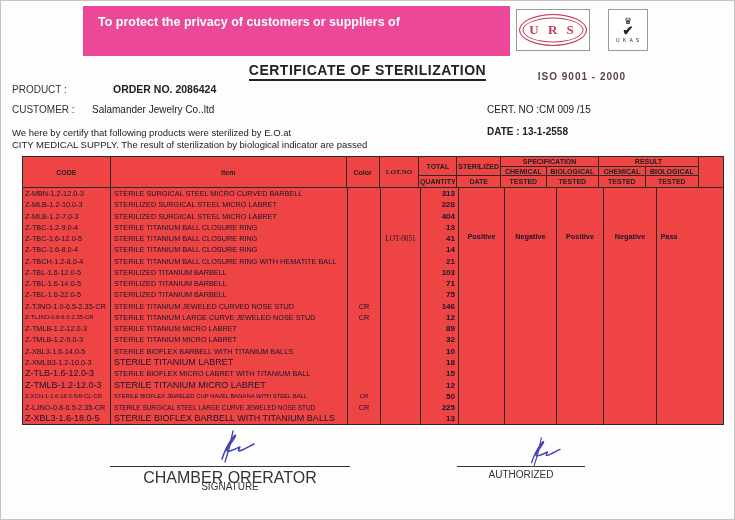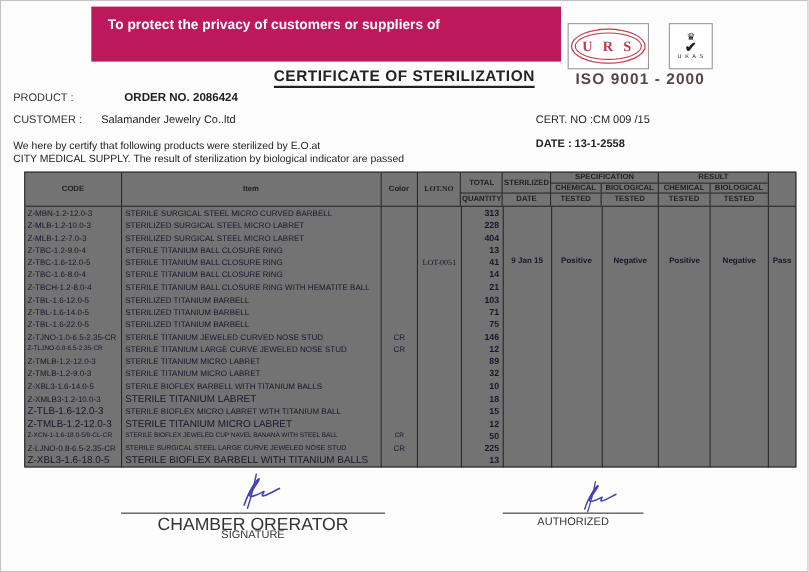--- a/index.html
+++ b/index.html
@@ -5,38 +5,38 @@
   html,body{margin:0;padding:0;}
   body{
     width:735px;height:520px;position:relative;background:#fdfdfd;
     font-family:"Liberation Sans", sans-serif;color:#222;overflow:hidden;
   }
   .page-frame{position:absolute;inset:0;border:1px solid #c4c4c4;pointer-events:none;}
 
   
   .banner{
     position:absolute;left:83px;top:6px;width:427px;height:50px;
-    background:#be185d;color:#fff;font-weight:bold;font-size:12.5px;
+    background:#ec4899;color:#fff;font-weight:bold;font-size:12.5px;
     padding:8px 0 0 15px;box-sizing:border-box;line-height:17px;
   }
 
   
   .logos{position:absolute;left:516px;top:9px;width:132px;text-align:center;}
-  .logo-row{display:flex;justify-content:flex-start;align-items:stretch;gap:18px;margin-top:12px;}
+  .logo-row{display:flex;justify-content:flex-start;align-items:stretch;gap:18px;}
   .urs-box{border:1px solid #999;background:#fff;width:80px;height:40px;display:flex;align-items:center;justify-content:center;}
   .urs-ellipse{
     width:66px;height:30px;border:1.5px solid #c23a4b;border-radius:50%;
     display:flex;align-items:center;justify-content:center;box-shadow:inset 0 0 0 2.5px #fff, inset 0 0 0 3.5px #c23a4b;
   }
   .urs-text{color:#c23a4b;font-family:"Liberation Serif",serif;font-weight:bold;font-size:13px;letter-spacing:3px;}
   .ukas-box{border:1px solid #999;background:#fff;width:42px;height:40px;display:flex;flex-direction:column;align-items:center;justify-content:center;line-height:1;}
   .ukas-crown{font-size:9px;color:#222;}
   .ukas-check{font-size:13px;font-weight:bold;color:#222;margin-top:-2px;}
   .ukas-text{font-size:5px;letter-spacing:1px;color:#222;margin-top:1px;}
-  .iso-line{font-size:14px;font-weight:bold;color:#5a4444;margin-top:0;letter-spacing:1px;}
+  .iso-line{font-size:10px;font-weight:bold;color:#5a4444;margin-top:20px;letter-spacing:1px;}
 
   
   .doc-title{
     position:absolute;left:0;top:61px;width:100%;text-align:center;
   }
   .doc-title span{
     font-size:14px;font-weight:bold;letter-spacing:.5px;border-bottom:2px solid #222;padding-bottom:1px;
   }
   .meta-label{font-size:10px;color:#333;}
   .product-label{position:absolute;left:12px;top:84px;}
@@ -44,21 +44,21 @@
   .customer-label{position:absolute;left:12px;top:104px;}
   .customer-name{position:absolute;left:92px;top:104px;font-size:10px;}
   .cert-no{position:absolute;left:487px;top:104px;font-size:10px;}
   .certify-1{position:absolute;left:12px;top:127px;font-size:9.5px;}
   .certify-2{position:absolute;left:12px;top:139px;font-size:9.5px;}
   .date-line{position:absolute;left:487px;top:126px;font-size:10px;font-weight:bold;}
 
   
   .steril-table{
     position:absolute;left:22px;top:156px;width:702px;height:269px;
-    border:1.5px solid #2a2a2a;box-sizing:border-box;font-size:7.3px;background:#737373;
+    border:1.5px solid #2a2a2a;box-sizing:border-box;font-size:7.3px;background:#ef4444;
   }
   .hdr{display:flex;height:30px;border-bottom:1.5px solid #2a2a2a;font-weight:bold;font-size:7px;color:#222;}
   .hcell{border-right:1px solid #2a2a2a;display:flex;align-items:center;justify-content:center;text-align:center;box-sizing:border-box;}
   .hstack{display:flex;flex-direction:column;border-right:1px solid #2a2a2a;box-sizing:border-box;}
   .hstack .top{flex:1;display:flex;align-items:center;justify-content:center;}
   .hstack .bot{height:11px;border-top:1px solid #2a2a2a;display:flex;align-items:center;justify-content:center;}
   .hgroup{display:flex;flex-direction:column;border-right:1px solid #2a2a2a;box-sizing:border-box;}
   .hgroup .gtitle{height:9px;border-bottom:1px solid #2a2a2a;display:flex;align-items:center;justify-content:center;}
   .hgroup .gsub{flex:1;display:flex;}
   .gsub .sub{display:flex;flex-direction:column;box-sizing:border-box;}
@@ -287,23 +287,20 @@
         <div class="line cell-qty">89</div>
         <div class="line cell-qty">32</div>
         <div class="line cell-qty">10</div>
         <div class="line cell-qty">18</div>
         <div class="line cell-qty sz-l">15</div>
         <div class="line cell-qty sz-l">12</div>
         <div class="line cell-qty sz-s">50</div>
         <div class="line cell-qty sz-is">225</div>
         <div class="line cell-qty sz-l">13</div>
       </div>
-    <div class="col w-date">
-      <div class="tall-val">9 Jan 15</div>
-    </div>
     <div class="col w-schem">
       <div class="tall-val">Positive</div>
     </div>
     <div class="col w-sbio">
       <div class="tall-val">Negative</div>
     </div>
     <div class="col w-rchem">
       <div class="tall-val">Positive</div>
     </div>
     <div class="col w-rbio">

